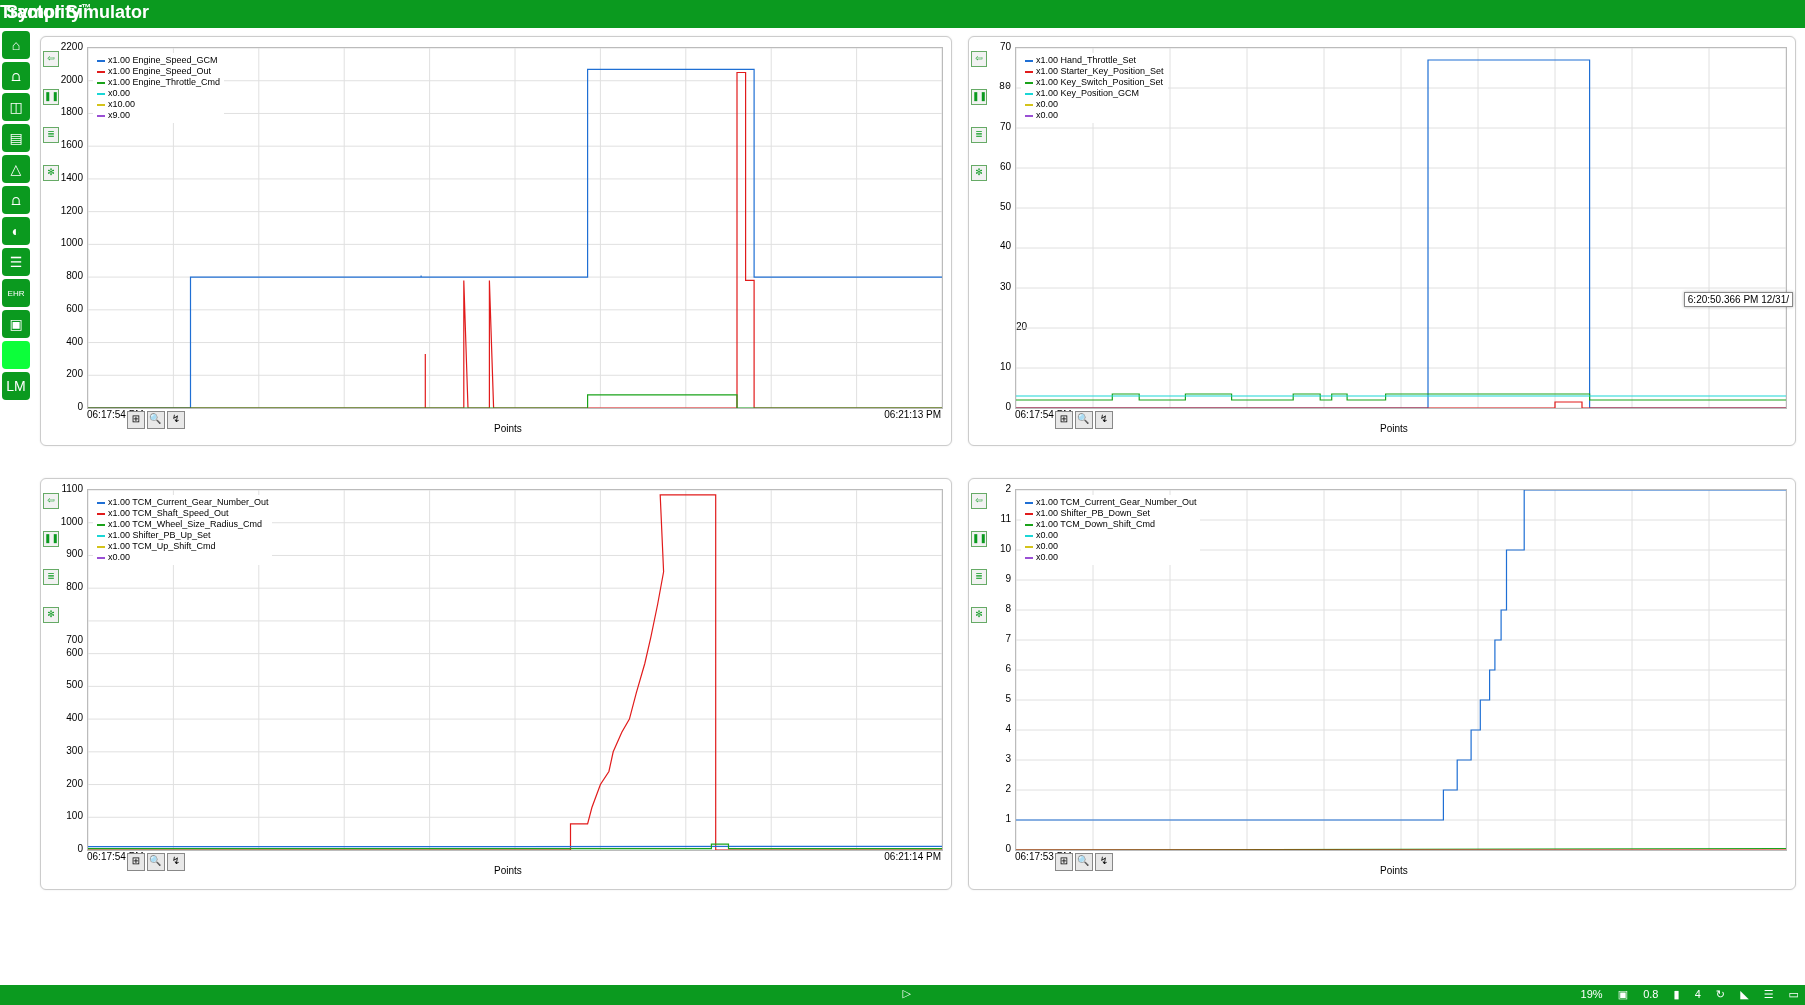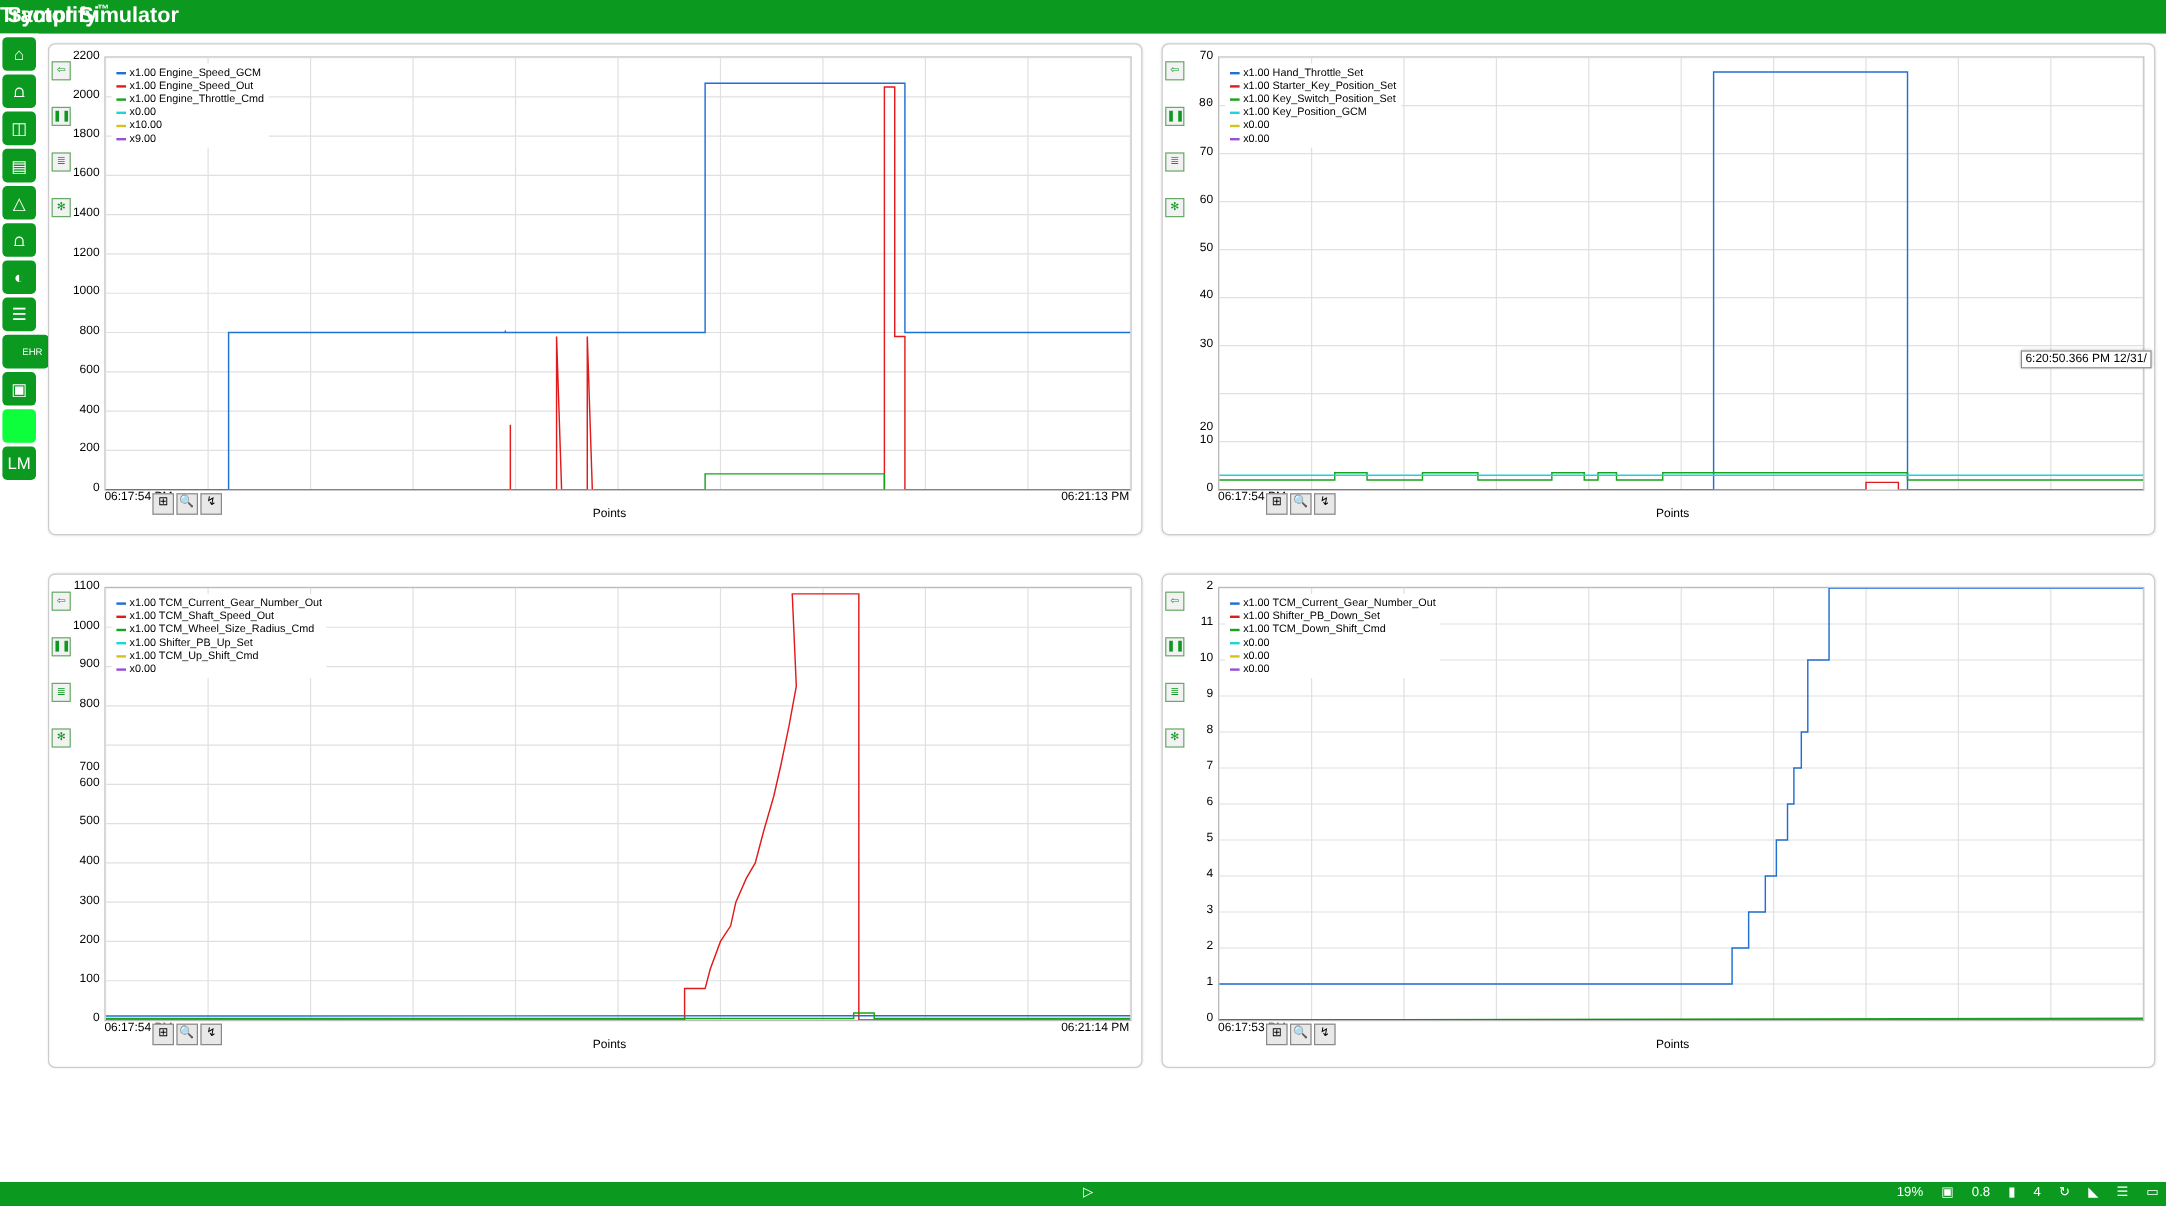--- a/index.html
+++ b/index.html
@@ -36,21 +36,21 @@
 
 <div class="sidebar" id="sidebar">
     <div class="sbtn" style="font-size: 14px;">⌂</div>
     <div class="sbtn" style="font-size: 14px;">⩍</div>
     <div class="sbtn" style="font-size: 14px;">◫</div>
     <div class="sbtn" style="font-size: 14px;">▤</div>
     <div class="sbtn" style="font-size: 14px;">△</div>
     <div class="sbtn" style="font-size: 14px;">⩍</div>
     <div class="sbtn" style="font-size: 14px;">◐</div>
     <div class="sbtn" style="font-size: 14px;">☰</div>
-    <div class="sbtn" style="font-size: 8px; padding-left: 11px;">EHR</div>
+    <div class="sbtn" style="font-size: 8px;">EHR</div>
     <div class="sbtn" style="font-size: 14px;">▣</div>
     <div class="sbtn sel" style="font-size: 14px;"> </div>
     <div class="sbtn" style="font-size: 14px;">LM</div>
   </div>
 
 <div id="charts-host">
     <div class="chart" style="left: 40px; top: 36px; width: 910px; height: 408px;">
       <div class="ctrlbtn" style="left: 2px; top: 14px; color: rgb(11, 154, 31); border-color: rgb(102, 170, 102);">⇦</div>
       <div class="ctrlbtn" style="left: 2px; top: 52px; color: rgb(11, 154, 31); border-color: rgb(102, 170, 102);">❚❚</div>
       <div class="ctrlbtn" style="left: 2px; top: 90px; color: rgb(11, 154, 31); border-color: rgb(102, 170, 102);">≣</div>
@@ -110,21 +110,21 @@
         <div class="row"><span class="lgsw" style="background: rgb(154, 79, 212);"></span><span>x9.00</span></div>
       </div>
     </div>
     <div class="chart" style="left: 968px; top: 36px; width: 826px; height: 408px;">
       <div class="ctrlbtn" style="left: 2px; top: 14px; color: rgb(11, 154, 31); border-color: rgb(102, 170, 102);">⇦</div>
       <div class="ctrlbtn" style="left: 2px; top: 52px; color: rgb(11, 154, 31); border-color: rgb(102, 170, 102);">❚❚</div>
       <div class="ctrlbtn" style="left: 2px; top: 90px; color: rgb(11, 154, 31); border-color: rgb(102, 170, 102);">≣</div>
       <div class="ctrlbtn" style="left: 2px; top: 128px; color: rgb(11, 154, 31); border-color: rgb(102, 170, 102);">✻</div>
       <div class="ylab" style="left: 8px; top: 364px;">0</div>
       <div class="ylab" style="left: 8px; top: 324px;">10</div>
-      <div class="ylab" style="left: 8px; top: 284px; margin-top: 29px;">20</div>
+      <div class="ylab" style="left: 24px; top: 284px;">20</div>
       <div class="ylab" style="left: 8px; top: 244px;">30</div>
       <div class="ylab" style="left: 8px; top: 203px;">40</div>
       <div class="ylab" style="left: 8px; top: 164px;">50</div>
       <div class="ylab" style="left: 8px; top: 124px;">60</div>
       <div class="ylab" style="left: 8px; top: 84px;">70</div>
       <div class="ylab" style="left: 8px; top: 44px; font-family: Liberation Mono, monospace;">80</div>
       <div class="ylab" style="left: 8px; top: 4px;">70</div>
       <svg width="770" height="360" style="position: absolute; left: 46px; top: 10px; border: 1px solid rgb(187, 187, 187);">
         <g class="grid">
           <line x1="0" x2="770" y1="360" y2="360"></line>

